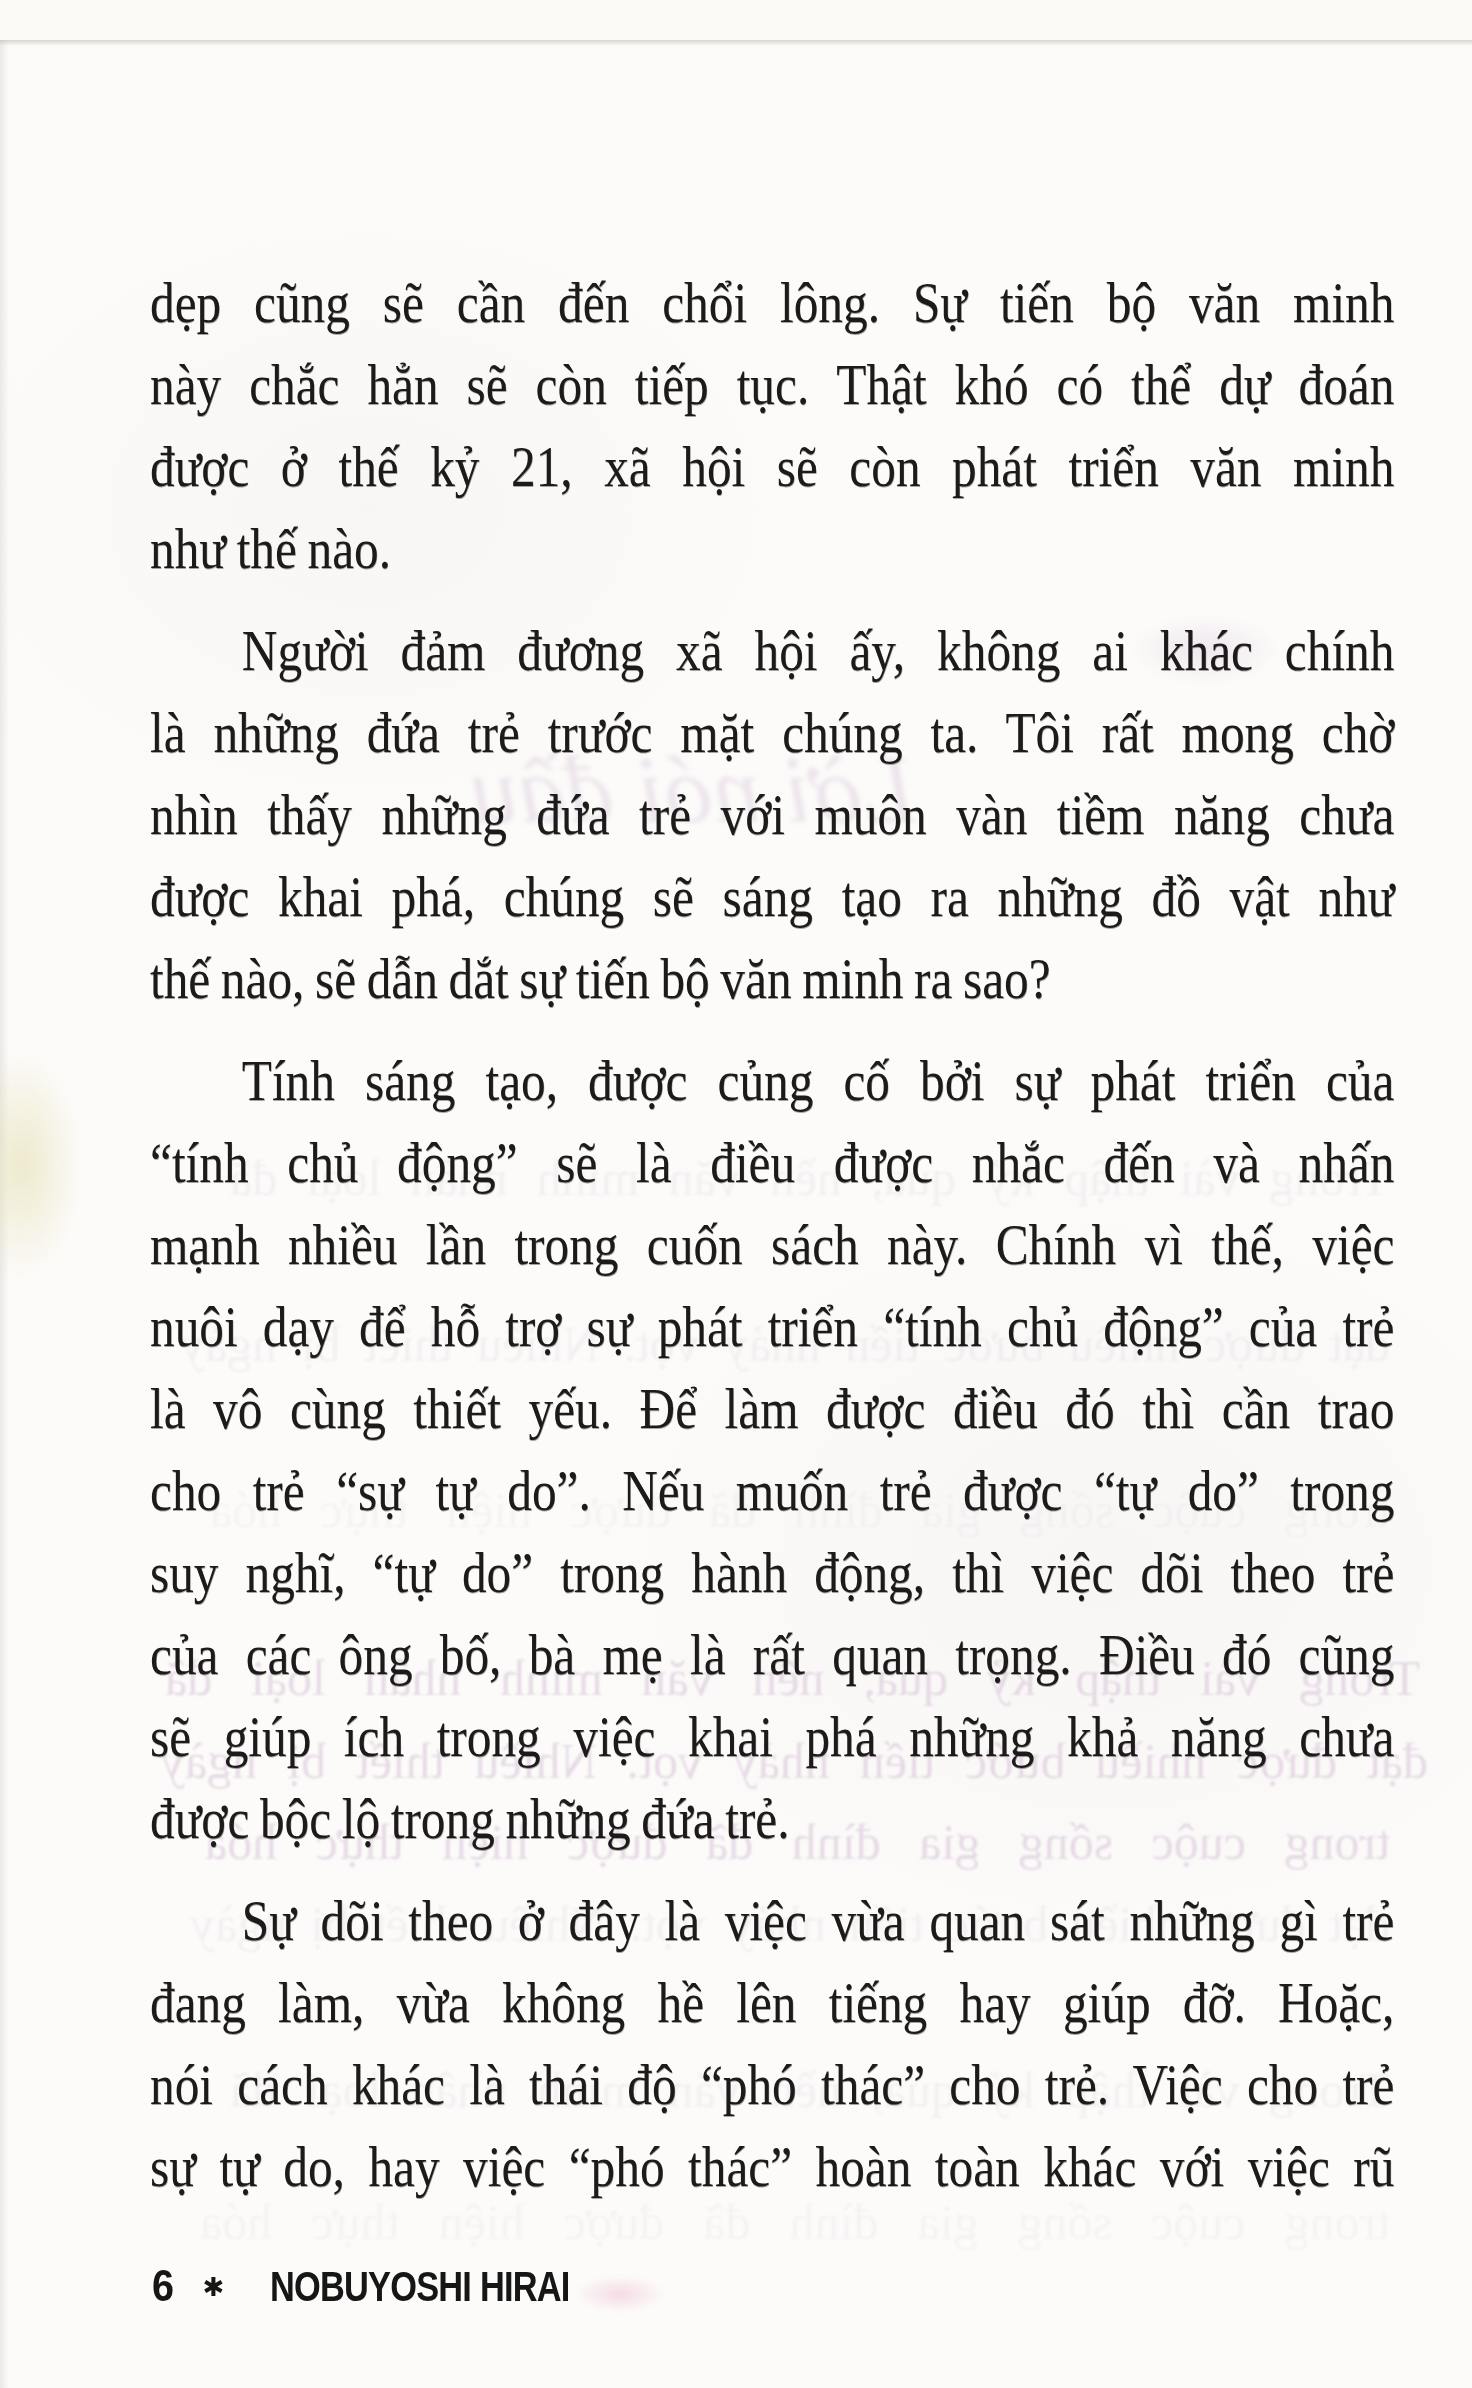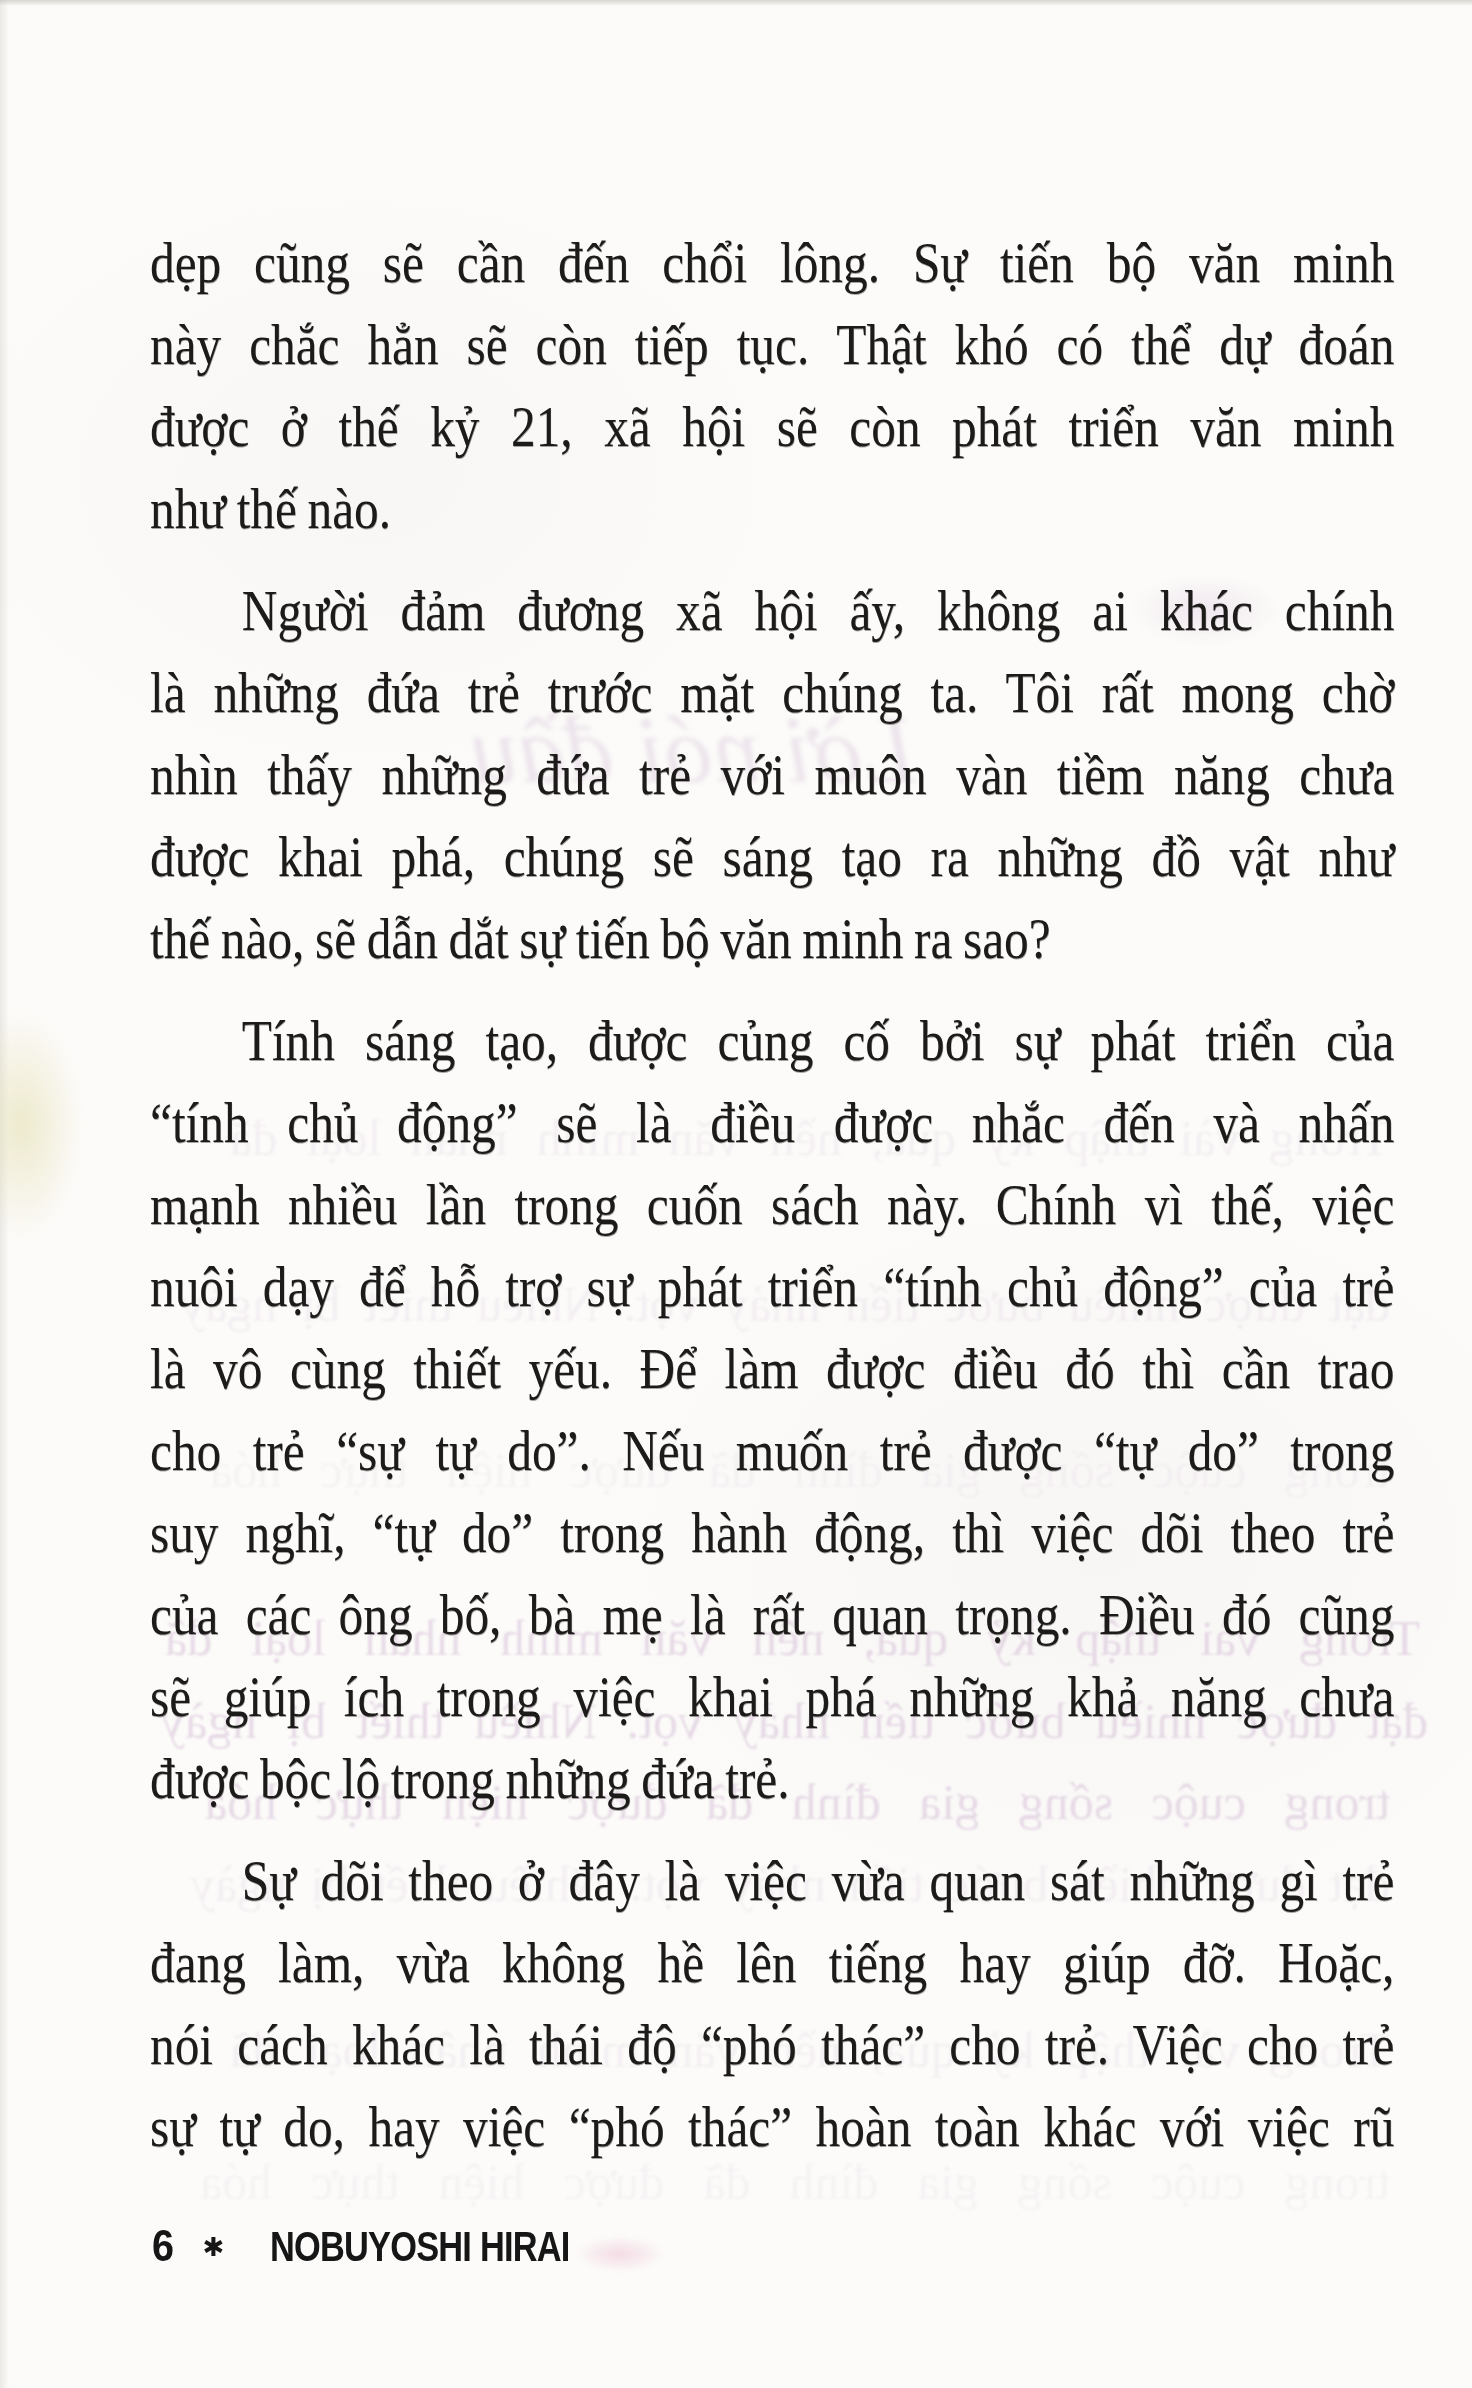--- a/index.html
+++ b/index.html
@@ -8,20 +8,21 @@
     position:relative;overflow:hidden;
     background:#fbfaf7;
     font-family:"Liberation Serif", serif;
   }
   .page{
     position:absolute;inset:0;
     background:
       radial-gradient(ellipse 700px 500px at 25% 20%, rgba(214,208,214,0.10), transparent 70%),
       radial-gradient(ellipse 800px 600px at 75% 65%, rgba(216,203,212,0.10), transparent 70%),
       #fcfbf9;
+    margin-top: 40px;
   }
   .edge-top{position:absolute;top:0;left:0;right:0;height:6px;
     background:linear-gradient(to bottom, rgba(185,182,175,0.55), rgba(185,182,175,0));}
   .edge-left{position:absolute;top:0;left:0;bottom:0;width:9px;
     background:linear-gradient(to right, rgba(195,192,185,0.30), rgba(195,192,185,0));}
   .stain-yellow{position:absolute;left:-38px;top:1010px;width:120px;height:230px;
     background:radial-gradient(closest-side, rgba(226,219,168,0.55), rgba(226,219,168,0));
     filter:blur(4px);}
   .stain-pink{position:absolute;left:575px;top:2236px;width:90px;height:36px;
     background:radial-gradient(closest-side, rgba(232,170,198,0.40), rgba(232,170,198,0));

